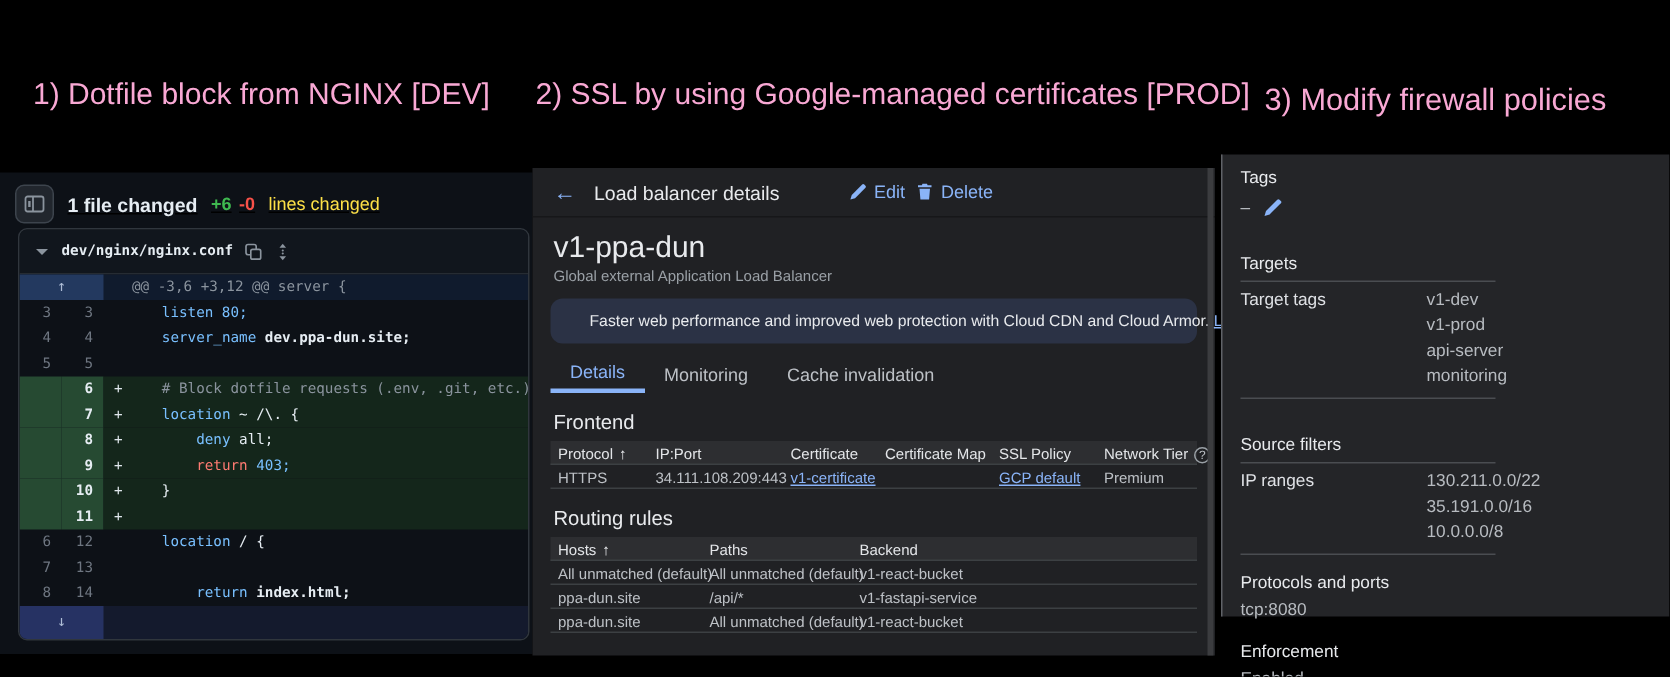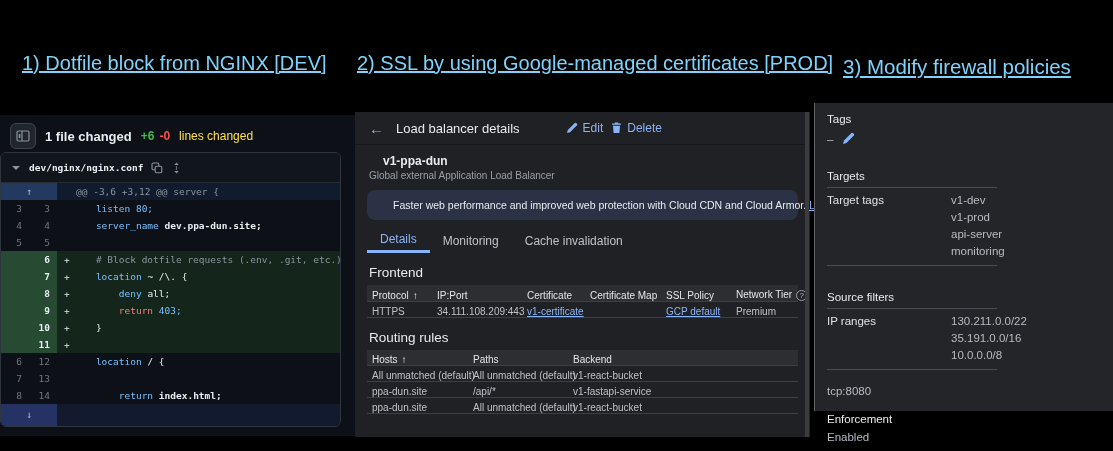--- a/index.html
+++ b/index.html
@@ -6,36 +6,36 @@
     --accent:#8ab4f8; --addition-green:#3fb950; --deletion-red:#f85149;
     --code-blue:#79c0ff; --code-red:#ff7b72; --comment-gray:#8b949e;
     --diff-add-row:#14261b; --diff-add-gutter:#264a32;
     --hunk-row:#101b2d; --hunk-gutter:#23395f;
   }
   *{box-sizing:border-box;}
   html,body{margin:0;padding:0;}
   body{width:1113px;height:451px;background:#000;position:relative;overflow:hidden;
        font-family:"Liberation Sans",sans-serif;}
 
-  .sec-title{position:absolute;color:#7dd3fc;font-size:20px;white-space:nowrap;text-decoration:underline;}
+  .sec-title{position:absolute;color:#f9a8d4;font-size:20px;white-space:nowrap;}
   #title1{left:22px;top:52px;}
   #title2{left:357px;top:52px;}
   #title3{left:843px;top:55px;font-size:20.5px;}
 
   
-  .panel-diff{position:absolute;left:0;top:115px;width:355px;height:321px;background:#0d1117;}
+  .panel-diff{position:absolute;left:0;top:115px;width:355px;height:321px;background:#0d1117;text-decoration:underline;}
   .diff-summary{display:flex;align-items:center;gap:9px;padding:6px 0 0 10px;height:36px;}
   .tree-btn{width:26px;height:26px;border:1px solid #3d444d;border-radius:6px;background:#21262d;
             display:flex;align-items:center;justify-content:center;cursor:pointer;}
   .files-changed{font-size:13px;font-weight:700;color:#e6edf3;}
   .adds{color:var(--addition-green);font-size:12px;font-weight:700;}
   .dels{color:var(--deletion-red);font-size:12px;font-weight:700;margin-left:-4px;}
   .lines-changed{color:#fde047;font-size:12px;}
 
-  .file-card{position:absolute;left:0;top:37px;width:341px;border:1px solid #30363d;
+  .file-card{position:absolute;left:12px;top:37px;width:341px;border:1px solid #30363d;
              border-radius:6px;background:#0d1117;overflow:hidden;}
   .file-head{height:30px;display:flex;align-items:center;gap:8px;padding:0 10px;
              background:#11161d;border-bottom:1px solid #262c33;}
   .file-name{font-family:"DejaVu Sans Mono",monospace;font-size:9.5px;font-weight:700;color:#e6edf3;}
   .fh-icon{display:flex;align-items:center;cursor:pointer;}
 
   .drow{display:flex;height:17px;line-height:17px;font-family:"DejaVu Sans Mono",monospace;font-size:9.5px;}
   .num{width:28px;flex:none;text-align:right;padding-right:7px;color:#6e7681;}
   .dcontent{flex:1;display:flex;min-width:0;}
   .sign{width:16px;flex:none;padding-left:7px;color:#dfe6ec;}
@@ -55,21 +55,21 @@
   .drow.expand .gut{background:#263263;}
 
   
   .panel-lb{position:absolute;left:355px;top:112px;width:455px;height:325px;background:#202124;color:#e8eaed;}
   .lb-scrollbar{position:absolute;right:1px;top:0;width:4px;height:100%;background:#3b3c3f;}
   .lb-head{height:33px;display:flex;align-items:center;padding:0 14px;gap:10px;border-bottom:1px solid #161719;}
   .back-arrow{color:var(--accent);font-size:15px;cursor:pointer;}
   .lb-title{font-size:13px;color:#e8eaed;margin-left:2px;}
   .lb-actions{display:flex;gap:8px;margin-left:36px;}
   .lb-action{display:flex;align-items:center;gap:5px;color:var(--accent);font-size:12px;font-weight:500;cursor:pointer;}
-  .lb-name{margin:9px 28px 2px;font-size:12px;font-weight:700;}
+  .lb-name{margin:9px 14px 2px;font-size:20px;font-weight:400;}
   .lb-sub{margin:0 14px;font-size:10px;color:#9aa0a6;}
   .lb-banner{margin:9px 12px 8px;height:30px;background:#2b3245;border-radius:8px;
              display:flex;align-items:center;gap:13px;padding:0 13px;}
   .lb-banner-text{font-size:10.5px;color:#e8eaed;white-space:nowrap;}
   .lb-link{color:var(--accent);text-decoration:underline;cursor:pointer;}
   .lb-tabs{display:flex;padding:0 12px;height:25px;}
   .tab{padding:0 13px;display:flex;align-items:center;font-size:12px;color:#bdc1c6;cursor:pointer;}
   .tab.active{color:var(--accent);border-bottom:3px solid var(--accent);font-weight:500;}
   .lb-section-title{margin:12px 14px 5px;font-size:13.5px;color:#e8eaed;}
   .tbl{margin:0 12px;}
@@ -371,20 +371,21 @@
       <div>
           <div class="vline">130.211.0.0/22</div>
           <div class="vline">35.191.0.0/16</div>
           <div class="vline">10.0.0.0/8</div>
         </div>
     </div>
     <div class="fw-divider"></div>
   </div>
 
   <div class="mt-md">
+    <div class="fw-title">Protocols and ports</div>
     <div>
         <div class="vline">tcp:8080</div>
       </div>
   </div>
 
   <div class="mt-md">
     <div class="fw-title">Enforcement</div>
     <div>
         <div class="vline">Enabled</div>
       </div>

